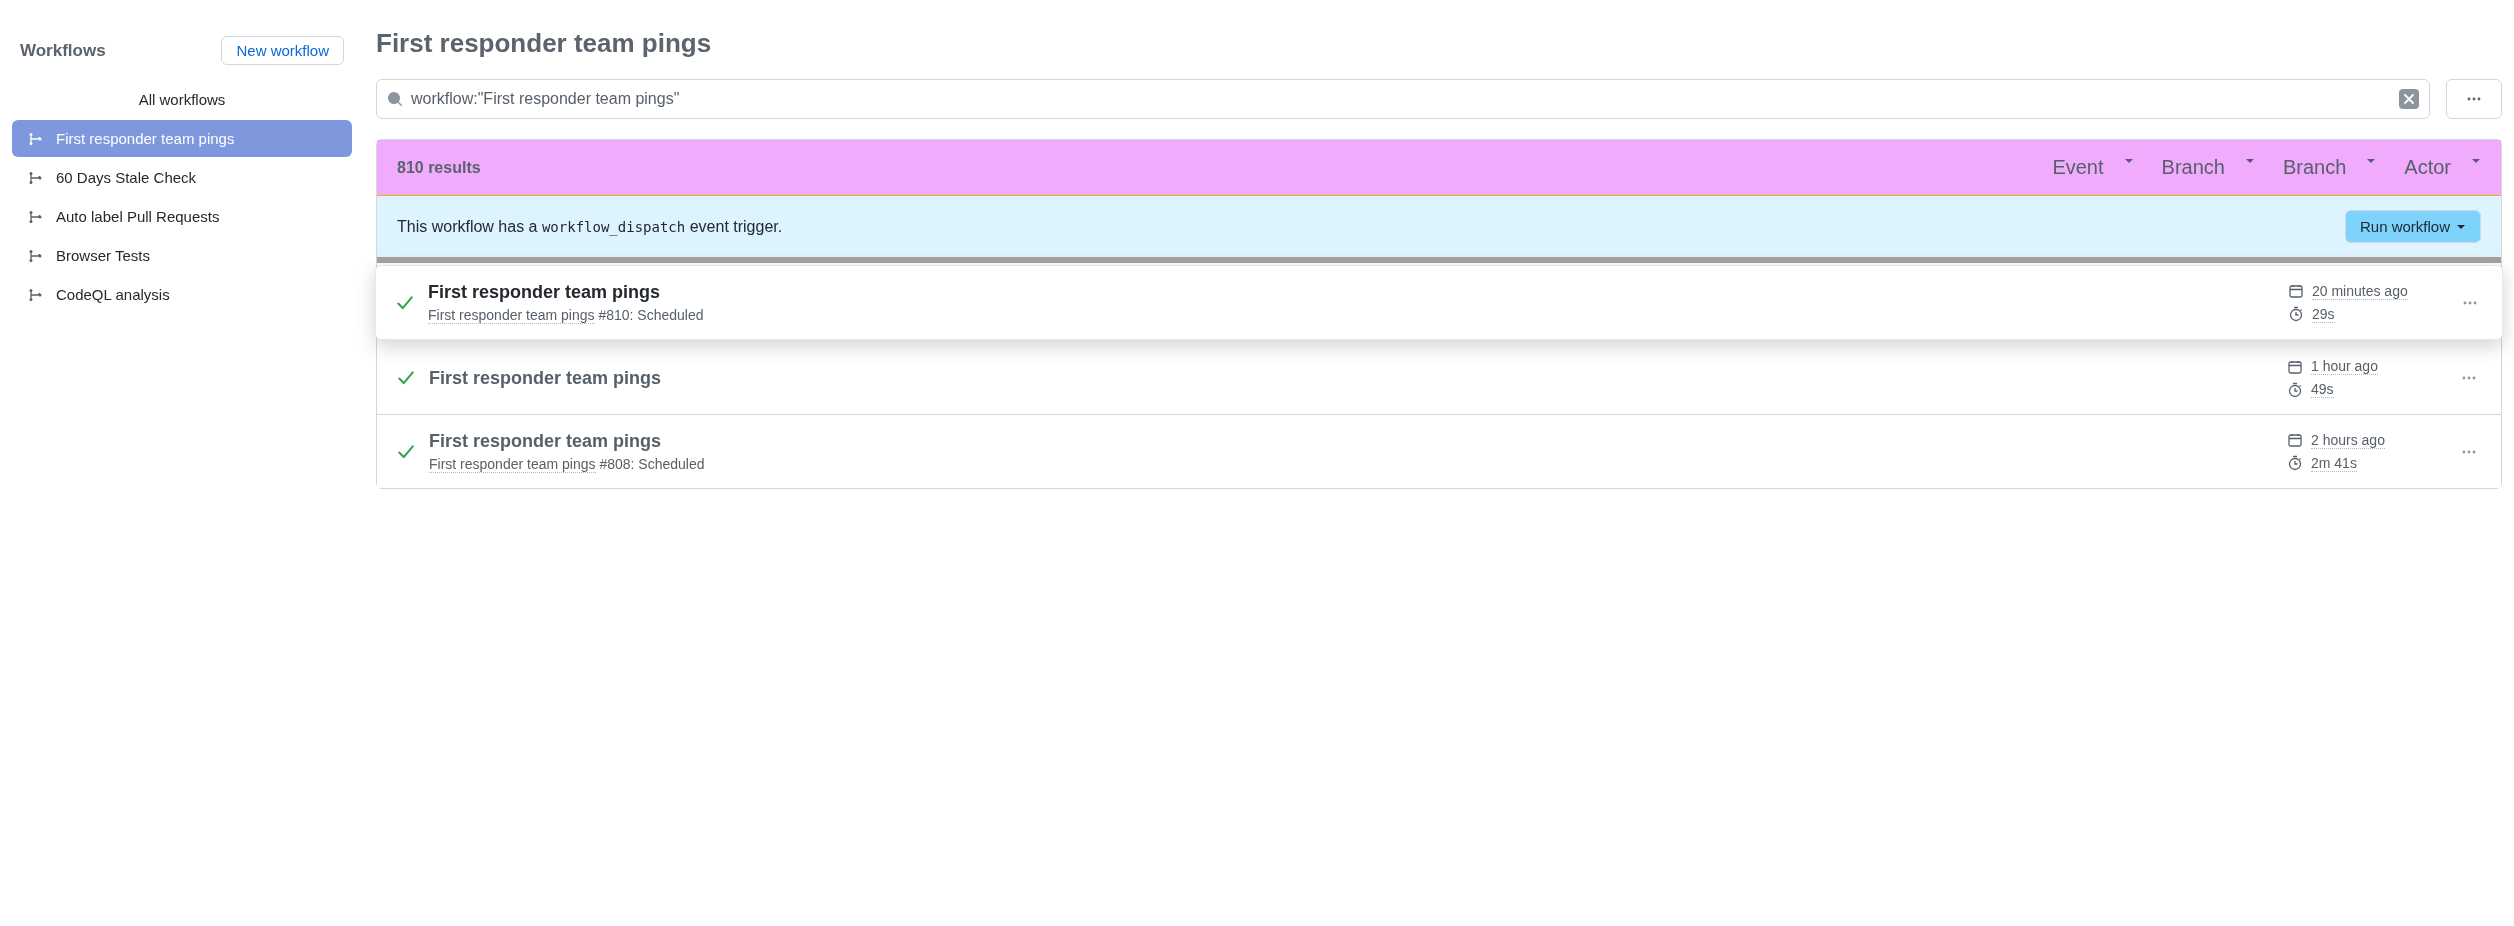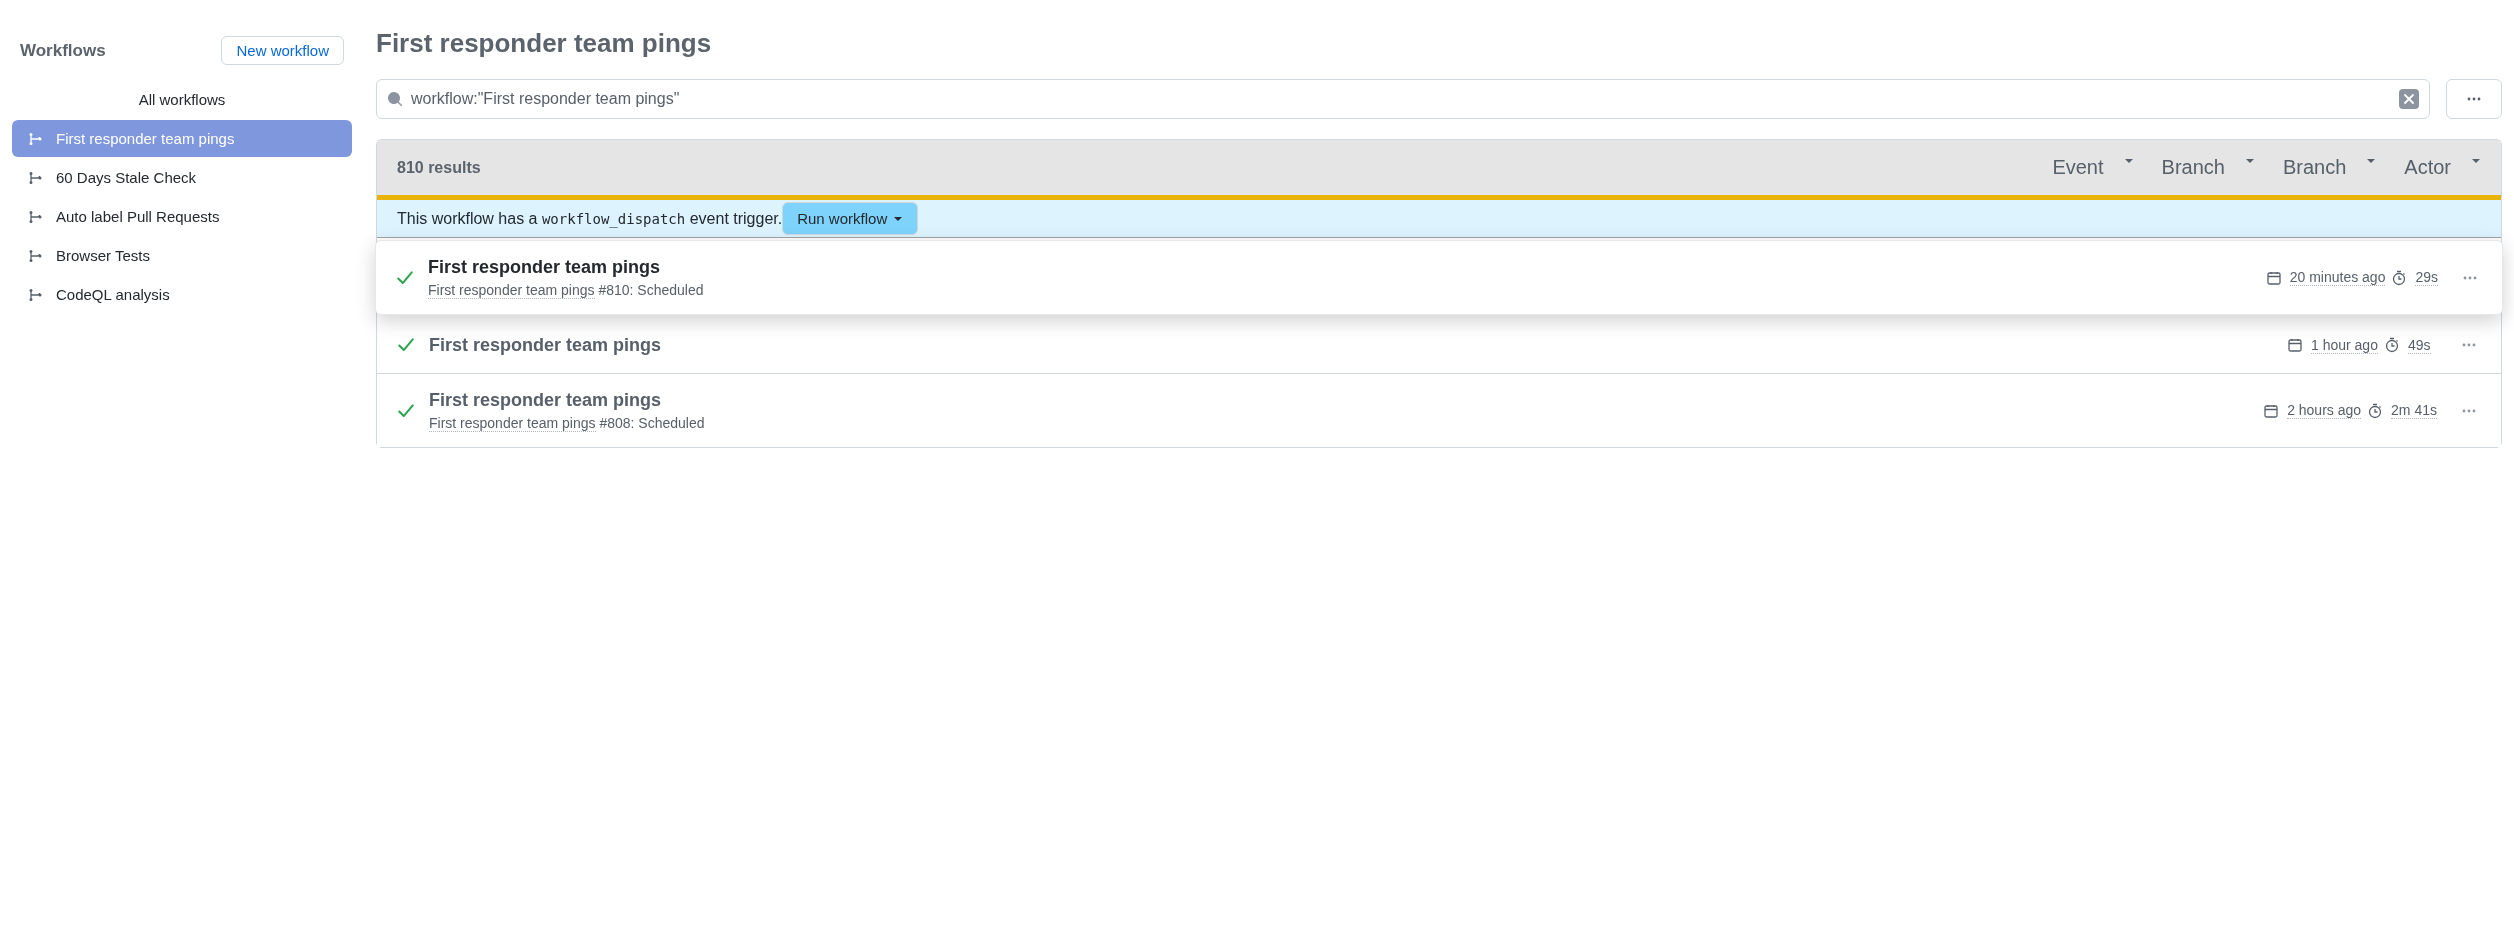--- a/index.html
+++ b/index.html
@@ -53,28 +53,28 @@
   }
   .kebab-btn {
     width: 56px; height: 40px; border: 1px solid #d0d7de;
     border-radius: 6px; background: #fff; cursor: pointer;
     display:flex; align-items:center; justify-content:center; color:#57606a;
   }
 
   .results-box { border: 1px solid #d0d7de; border-radius: 6px; overflow: visible; }
   .results-header {
     display: flex; align-items: center; justify-content: space-between;
-    padding: 16px 20px; background: #e5e5e5; border-bottom: 5px solid #eab308;
+    padding: 16px 20px; background: #f0abfc; border-bottom: 1px solid #eab308;
   }
   .results-count { font-size: 16px; font-weight: 600; color:#5b636c; }
   .filters { display: flex; gap: 28px; }
   .filter { display:flex; align-items:flex-start; gap:20px; color:#57606a; font-size:20px; cursor:pointer;}
   .dispatch-bar {
-    display: flex; align-items: center; 
-    padding: 2px 20px; background: #ddf4ff; border-bottom: 1px solid #a3a3a3;
+    display: flex; align-items: center; justify-content: space-between;
+    padding: 14px 20px; background: #ddf4ff; border-bottom: 6px solid #a3a3a3;
   }
   .dispatch-text { font-size: 16px; color: #24292f;}
   .dispatch-text code {
     font-family: ui-monospace, SFMono-Regular, Menlo, monospace;
     font-size: 14px; color: #24292f;
   }
   .run-wf-btn {
     border: 1px solid #d0d7de; border-radius: 6px;
     background: #7dd3fc; padding: 7px 14px; font-size: 15px;
     display:flex; align-items:center; gap:6px; cursor:pointer; color:#24292f; font-weight:500;
@@ -89,21 +89,21 @@
     box-shadow: 0 6px 20px rgba(0,0,0,0.18);
     border-radius: 6px; background:#fff; z-index:2;
     margin: 2px -2px; border: 1px solid #e5e7ea;
   }
   .status-ico { color: #2da44e; margin-right: 14px; display:flex; flex-shrink:0;}
   .run-main { flex: 1; min-width:0; }
   .run-title { font-size: 18px; font-weight: 600; color:#24292f; }
   .run-row:not(.highlight) .run-title { color:#57606a; }
   .run-sub { font-size: 14px; color: #57606a; margin-top: 4px;}
   .run-sub .wf-name{ color:#57606a; border-bottom: 1px dotted #b0b6bc;}
-  .run-meta { display:flex; flex-direction:row; gap:6px; margin-right: 20px; min-width: 150px;}
+  .run-meta { display:flex; flex-direction:column; gap:6px; margin-right: 20px; min-width: 150px;}
   .meta-line{ display:flex; align-items:center; gap:8px; color:#57606a; font-size:14px;}
   .meta-line .dotted{ border-bottom: 1px dotted #b0b6bc;}
   .row-kebab{ color:#8c959f; cursor:pointer; display:flex; padding:4px;}
   svg{ display:block; }
 </style>
 </head>
 <body>
 
 <div class="layout">
   <aside class="sidebar">

